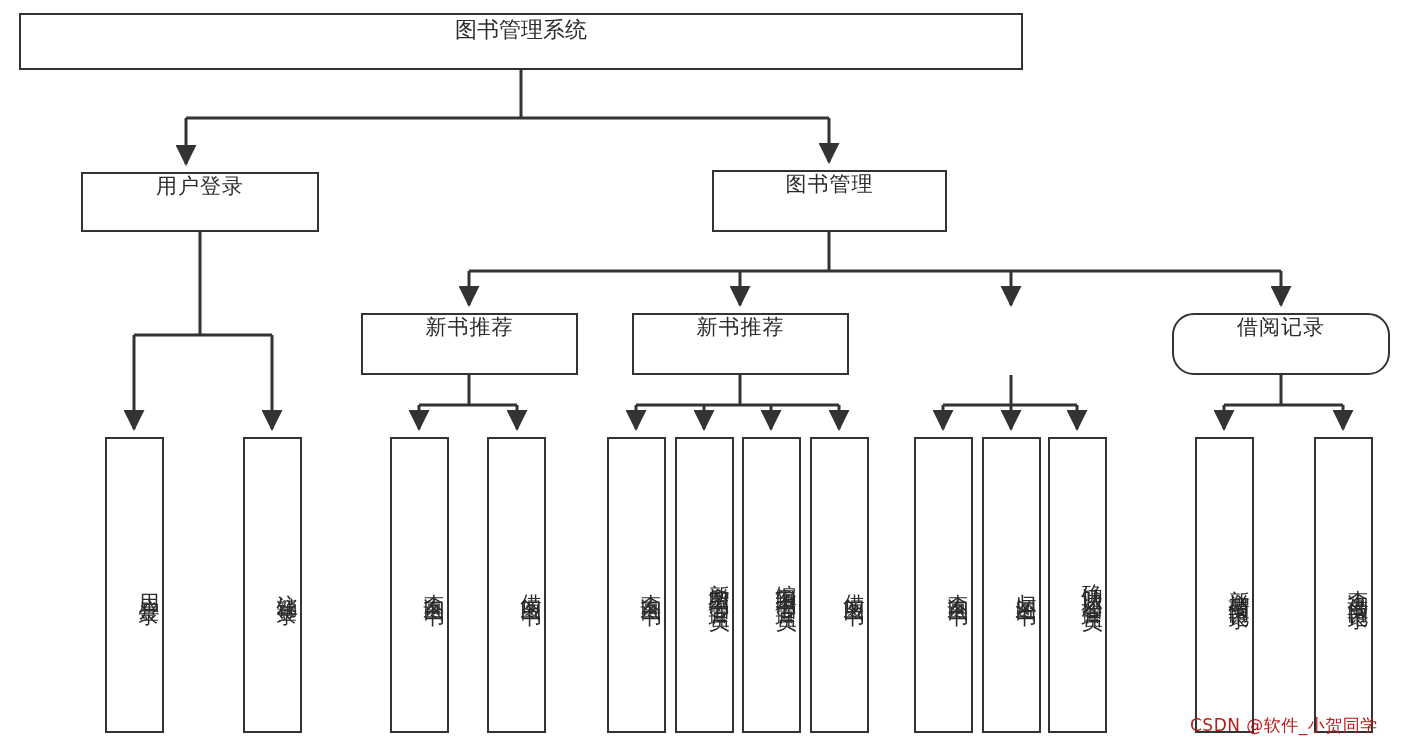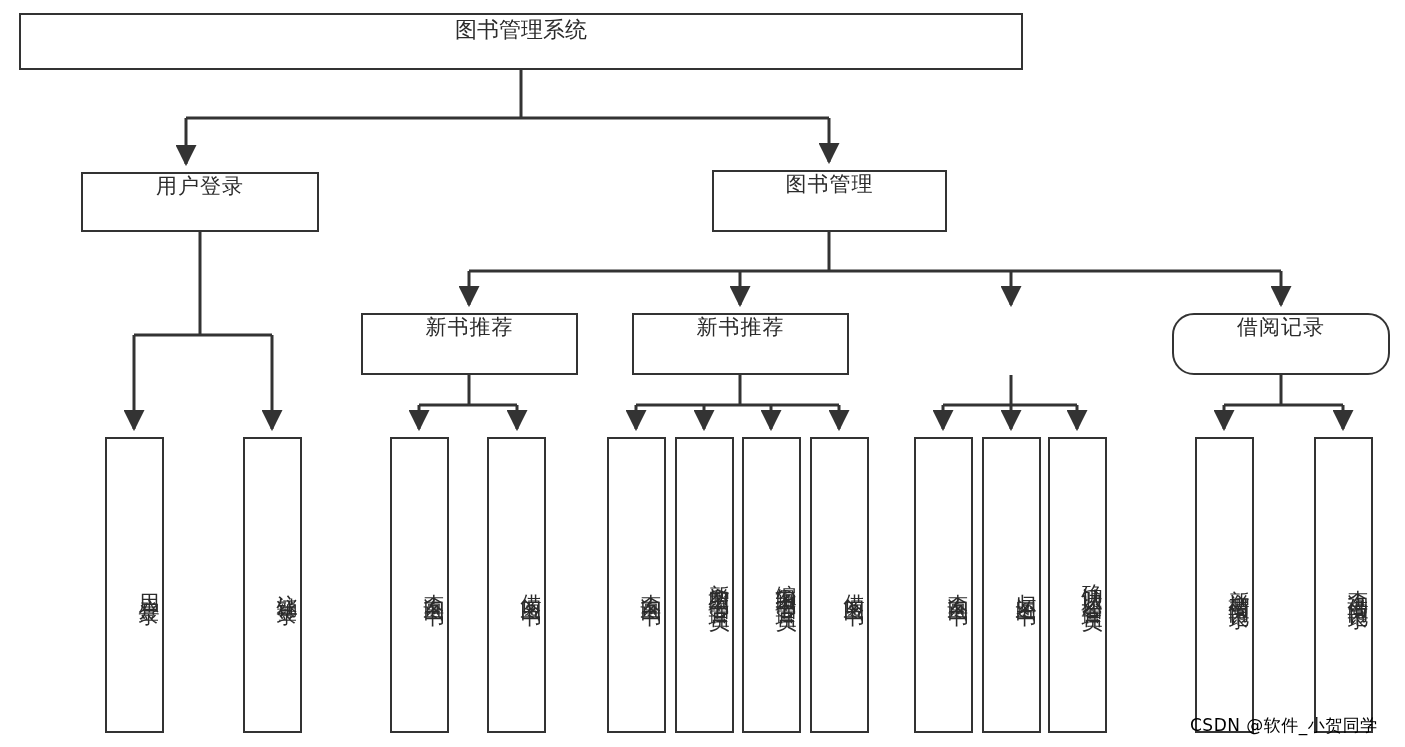--- a/index.html
+++ b/index.html
@@ -56,21 +56,21 @@
   }
   .node.vert .vlabel {
     writing-mode: vertical-rl;
     text-orientation: upright;
     display: block;
     white-space: nowrap;
   }
   .watermark {
     position: absolute;
     font-size: 17px;
-    color: #000000;
+    color: #b91c1c;
     white-space: nowrap;
     letter-spacing: 0.5px;
   }
 </style>
 </head>
 <body>
 
 <div id="canvas">
 
   <svg id="wires" viewBox="0 0 1405 747" xmlns="http://www.w3.org/2000/svg">

